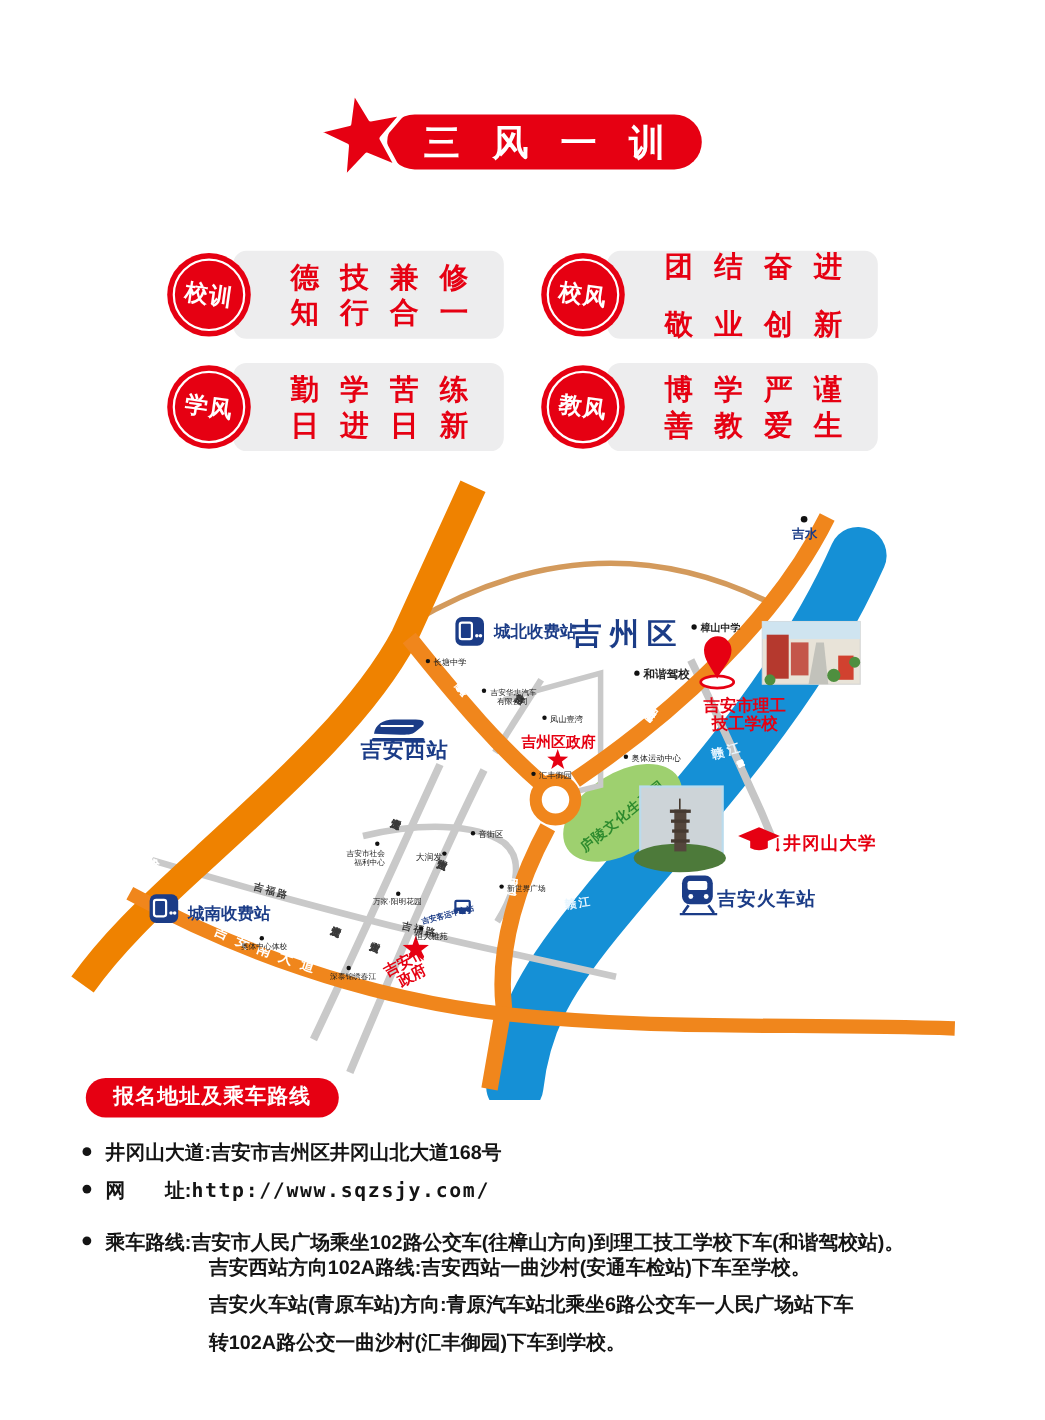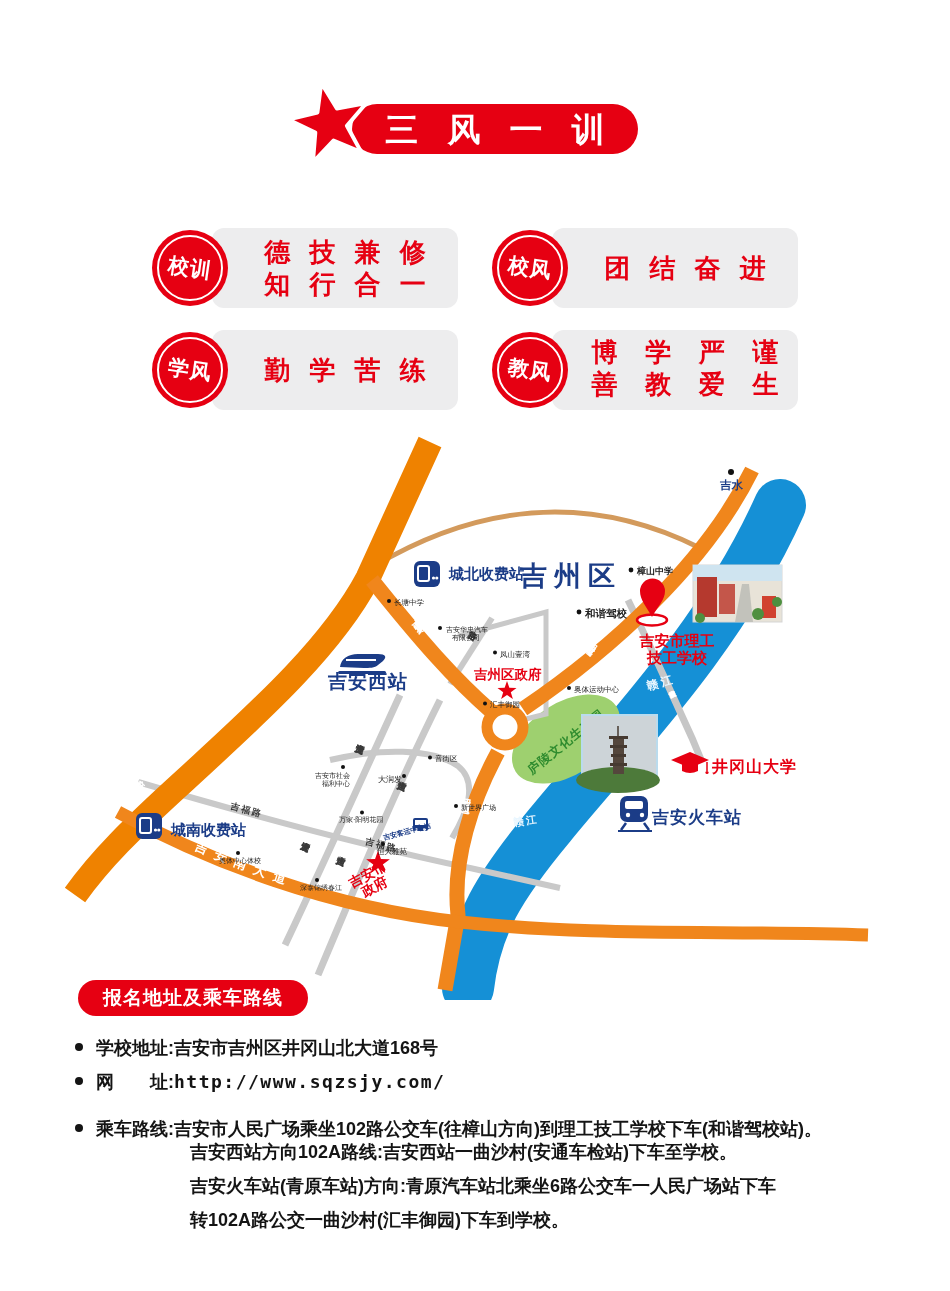--- a/index.html
+++ b/index.html
@@ -45,33 +45,35 @@
   <div class="badge-rect" style="left:212px;top:228px;">
     <div class="badge-line">德 技 兼 修</div>
     <div class="badge-line">知 行 合 一</div>
   </div>
   <div class="badge-circle" style="left:152px;top:230px;">
     <span class="badge-title">校训</span>
   </div>
 
   <div class="badge-rect" style="left:552px;top:228px;gap:21px;">
     <div class="badge-line">团 结 奋 进</div>
+    <div class="badge-line">敬 业 创 新</div>
   </div>
   <div class="badge-circle" style="left:492px;top:230px;">
     <span class="badge-title">校风</span>
   </div>
 
   <div class="badge-rect" style="left:212px;top:330px;">
     <div class="badge-line">勤 学 苦 练</div>
+    <div class="badge-line">日 进 日 新</div>
   </div>
   <div class="badge-circle" style="left:152px;top:332px;">
     <span class="badge-title">学风</span>
   </div>
 
-  <div class="badge-rect" style="left:552px;top:330px;font-family:Liberation Mono, monospace;">
+  <div class="badge-rect" style="left:552px;top:330px;">
     <div class="badge-line">博 学 严 谨</div>
     <div class="badge-line">善 教 爱 生</div>
   </div>
   <div class="badge-circle" style="left:492px;top:332px;">
     <span class="badge-title">教风</span>
   </div>
 
   <svg class="abs" style="left:0;top:430px;" width="950" height="570" viewBox="0 430 950 570">
     <defs>
       <path id="star5" d="M0,-10 L2.35,-3.24 L9.51,-3.09 L3.8,1.24 L5.88,8.09 L0,4 L-5.88,8.09 L-3.8,1.24 L-9.51,-3.09 L-2.35,-3.24 Z"></path>
@@ -250,21 +252,21 @@
     <text x="219" y="863" font-size="7" class="poi">奥体中心体校</text>
     <circle cx="317" cy="880" r="2" fill="#111"></circle>
     <text x="300" y="890" font-size="7" class="poi">深泰锦绣春江</text>
     <circle cx="456" cy="806" r="2" fill="#111"></circle>
     <text x="461" y="810" font-size="7" class="poi">新世界广场</text>
   </svg>
 
   <div class="f-pill">报名地址及乘车路线</div>
 
   <div class="f-line" style="left:75px;top:1036px;">
-    <span class="bullet"></span><span>学校地址:吉安市吉州区井冈山北大道168号</span>
+    <span class="bullet"></span><span>井冈山大道:吉安市吉州区井冈山北大道168号</span>
   </div>
   <div class="f-line" style="left:75px;top:1070px;">
     <span class="bullet"></span><span>网　　址:</span><span class="mono">http://www.sqzsjy.com/</span>
   </div>
   <div class="f-line" style="left:75px;top:1106px;margin-top:11px;">
     <span class="bullet"></span><span>乘车路线:吉安市人民广场乘坐102路公交车(往樟山方向)到理工技工学校下车(和谐驾校站)。</span>
   </div>
   <div class="f-line" style="left:190px;top:1140px;">吉安西站方向102A路线:吉安西站一曲沙村(安通车检站)下车至学校。</div>
   <div class="f-line" style="left:190px;top:1174px;">吉安火车站(青原车站)方向:青原汽车站北乘坐6路公交车一人民广场站下车</div>
   <div class="f-line" style="left:190px;top:1208px;">转102A路公交一曲沙村(汇丰御园)下车到学校。</div>

